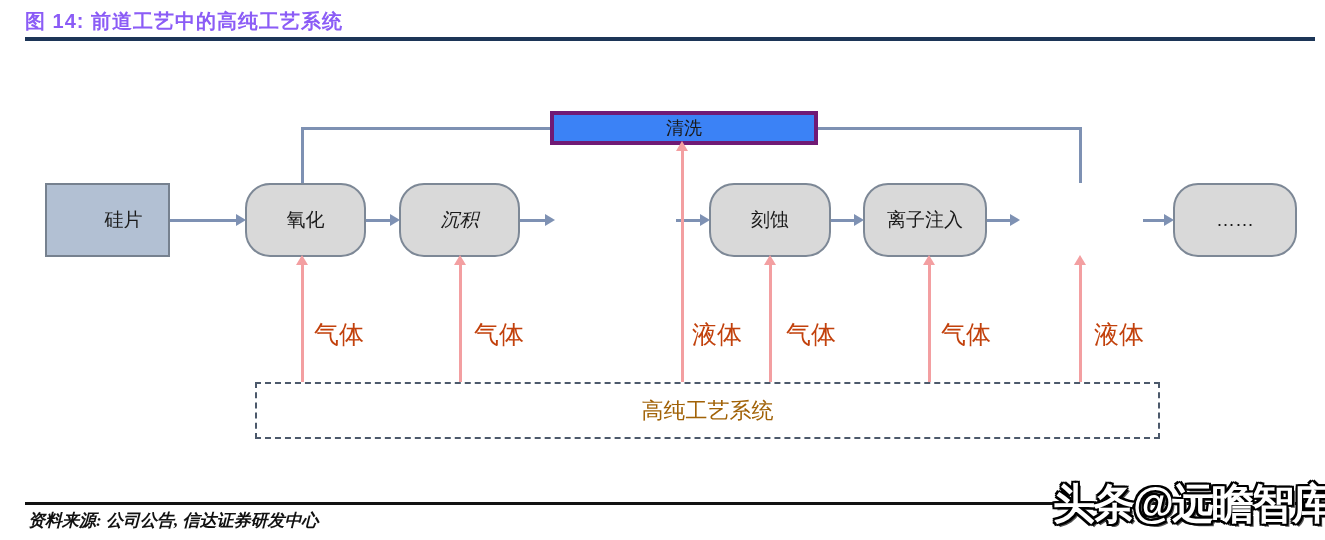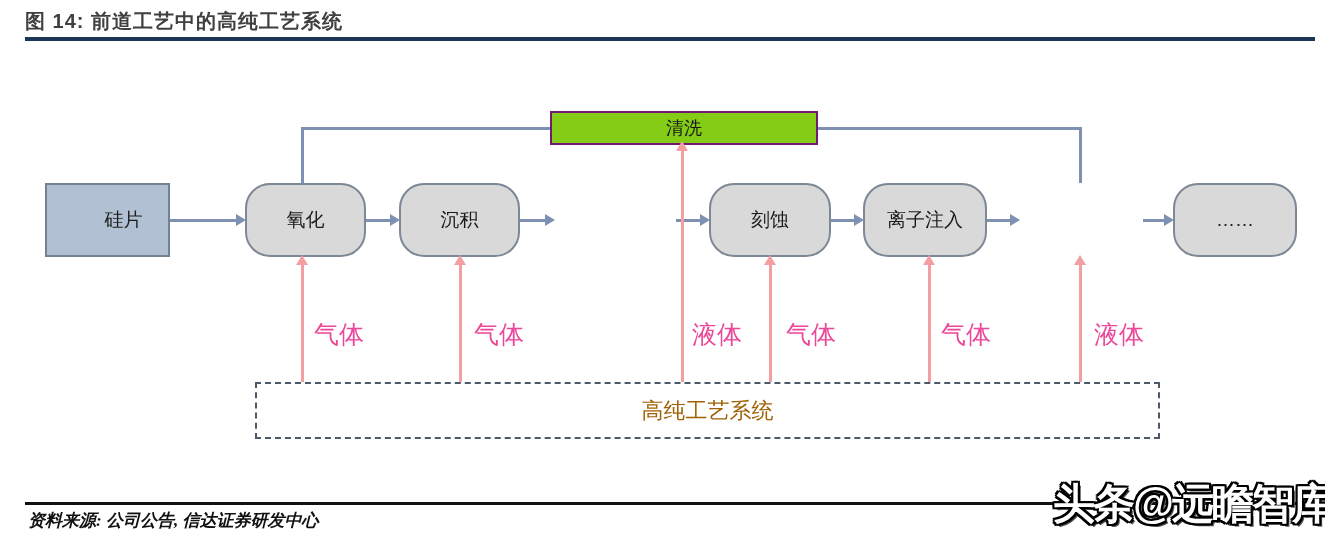--- a/index.html
+++ b/index.html
@@ -3,44 +3,44 @@
 <meta charset="utf-8">
 <style>
   * { margin:0; padding:0; box-sizing:border-box; }
   body { background:#fff; font-family:"Liberation Sans", sans-serif; }
   .canvas {
     position:relative; width:1325px; height:540px; background:#fff; overflow:hidden;
   }
   
   .fig-title {
     position:absolute; left:25px; top:8px;
-    font-size:20px; font-weight:bold; color:#404040; letter-spacing:1px;
+    font-size:20px; font-weight:bold; color:#8b5cf6; letter-spacing:1px;
   }
   .title-rule {
     position:absolute; left:25px; top:37px; width:1290px; height:4px; background:#1c3557;
   }
   
   .node {
     position:absolute; top:183px; height:74px;
     background:#d9d9d9; border:2px solid #7d8896; border-radius:25px;
     display:flex; align-items:center; justify-content:center;
     font-size:19px; color:#1a1a1a;
   }
   .node.wafer { background:#b2c0d3; border-radius:0; border-color:#76818f;padding-left:32px; }
   .n0 { left:45px;   width:125px; }
   .n1 { left:245px;  width:121px; }
-  .n2 { left:399px;  width:121px; }
+  .n2 { left:399px;  width:121px;font-style:italic; }
   .n3 { left:554px;  width:122px; }
   .n4 { left:709px;  width:122px; }
   .n5 { left:863px;  width:124px; }
   .n6 { left:1019px; width:124px; }
   .n7 { left:1173px; width:124px; }
   .clean-node {
     position:absolute; left:550px; top:111px; width:268px; height:34px;
-    background:#84cc16; border:2px solid #701a75;
+    background:#3b82f6; border:4px solid #701a75;
     display:flex; align-items:center; justify-content:center;
     font-size:18px; color:#1a1a1a;
   }
   
   .bline { position:absolute; background:#7e91b3; }
   .c-v-left  { left:301px;  top:127px; width:3px; height:56px; }
   .c-h-left  { left:301px;  top:127px; width:249px; height:3px; }
   .c-h-right { left:818px;  top:127px; width:264px; height:3px; }
   .c-v-right { left:1079px; top:127px; width:3px; height:56px; }
   
@@ -62,21 +62,21 @@
     content:""; position:absolute; top:-9px; left:-5px;
     border-bottom:10px solid #f39fa1; border-left:6.5px solid transparent; border-right:6.5px solid transparent;
   }
   .p0 { left:301px;  top:264px; height:118px; }
   .p1 { left:459px;  top:264px; height:118px; }
   .p2 { left:681px;  top:150px; height:232px; }
   .p3 { left:769px;  top:264px; height:118px; }
   .p4 { left:928px;  top:264px; height:118px; }
   .p5 { left:1079px; top:264px; height:118px; }
   
-  .slabel { position:absolute; top:318px; font-size:25px; color:#ec4899; }
+  .slabel { position:absolute; top:318px; font-size:25px; color:#c2410c; }
   .l0 { left:314px; }
   .l1 { left:474px; }
   .l2 { left:692px; }
   .l3 { left:786px; }
   .l4 { left:941px; }
   .l5 { left:1094px; }
   
   .system-box {
     position:absolute; left:255px; top:382px; width:905px; height:57px;
     border:2.5px dashed #4c596b; background:transparent;

